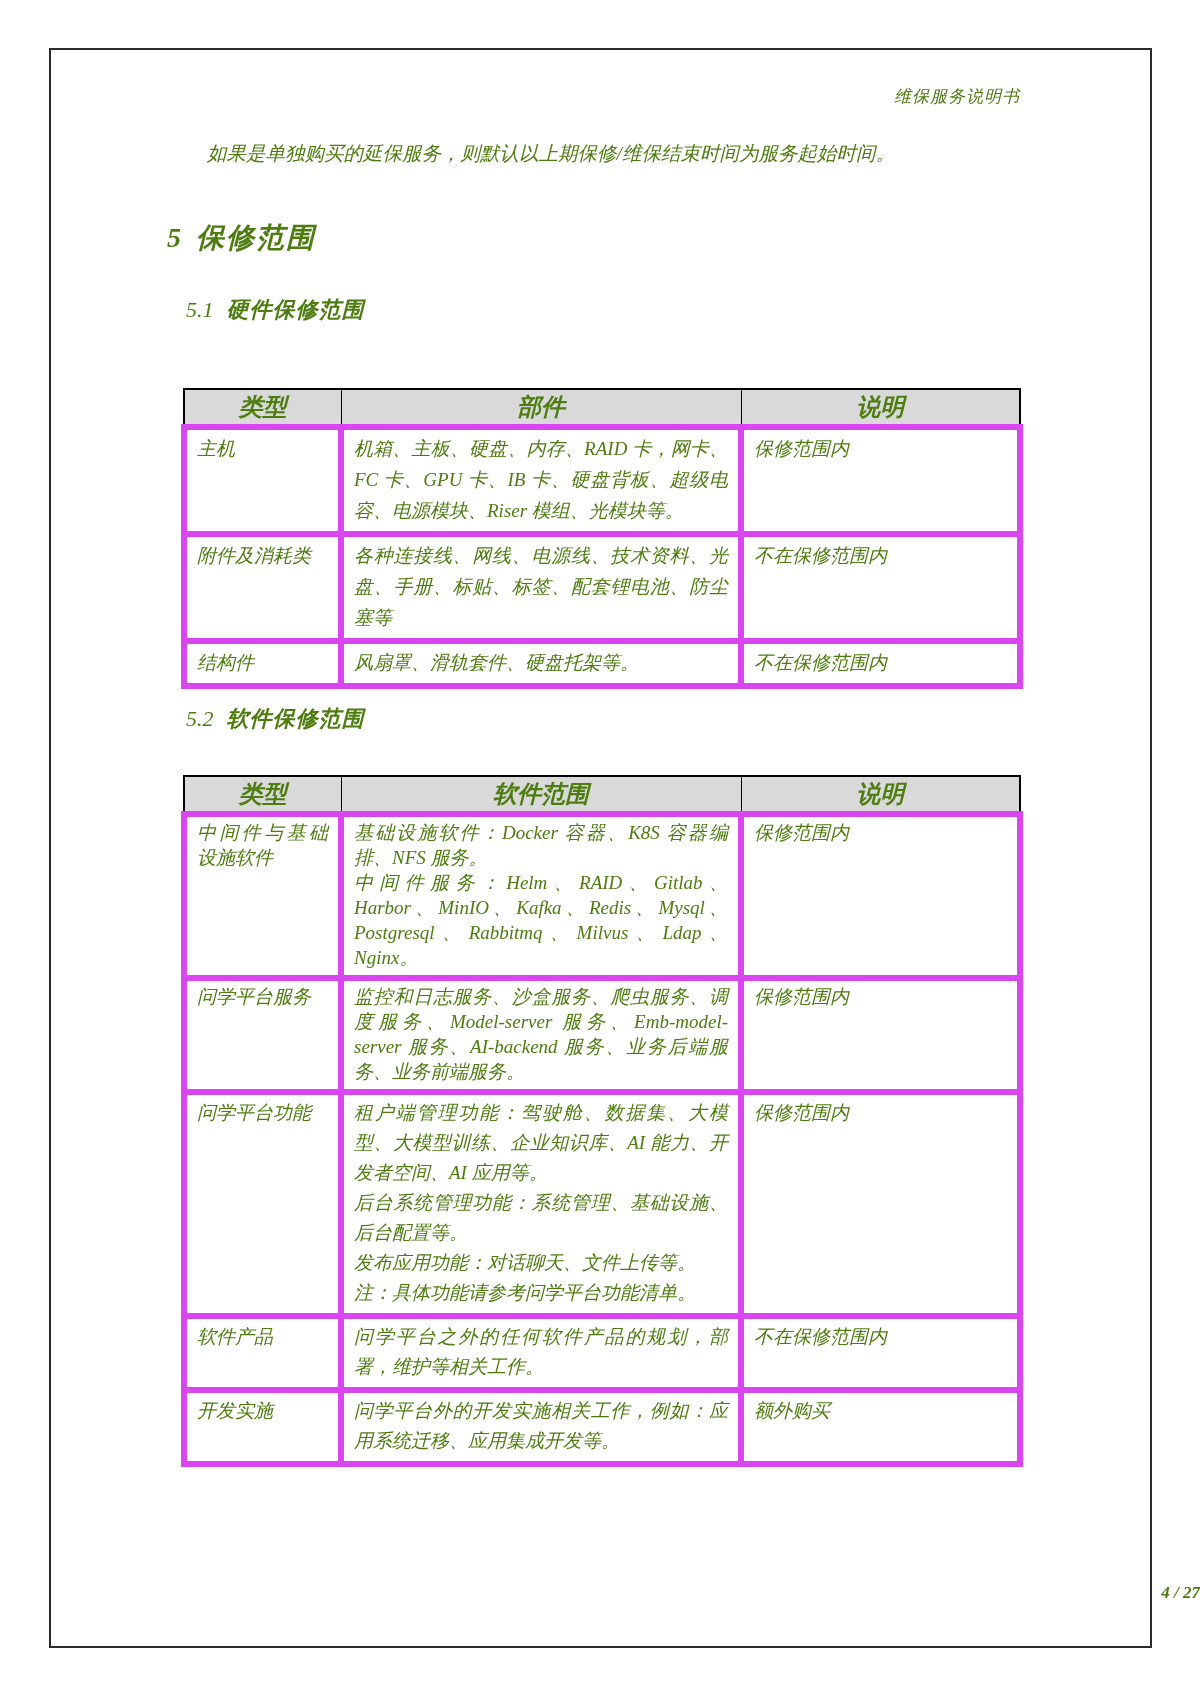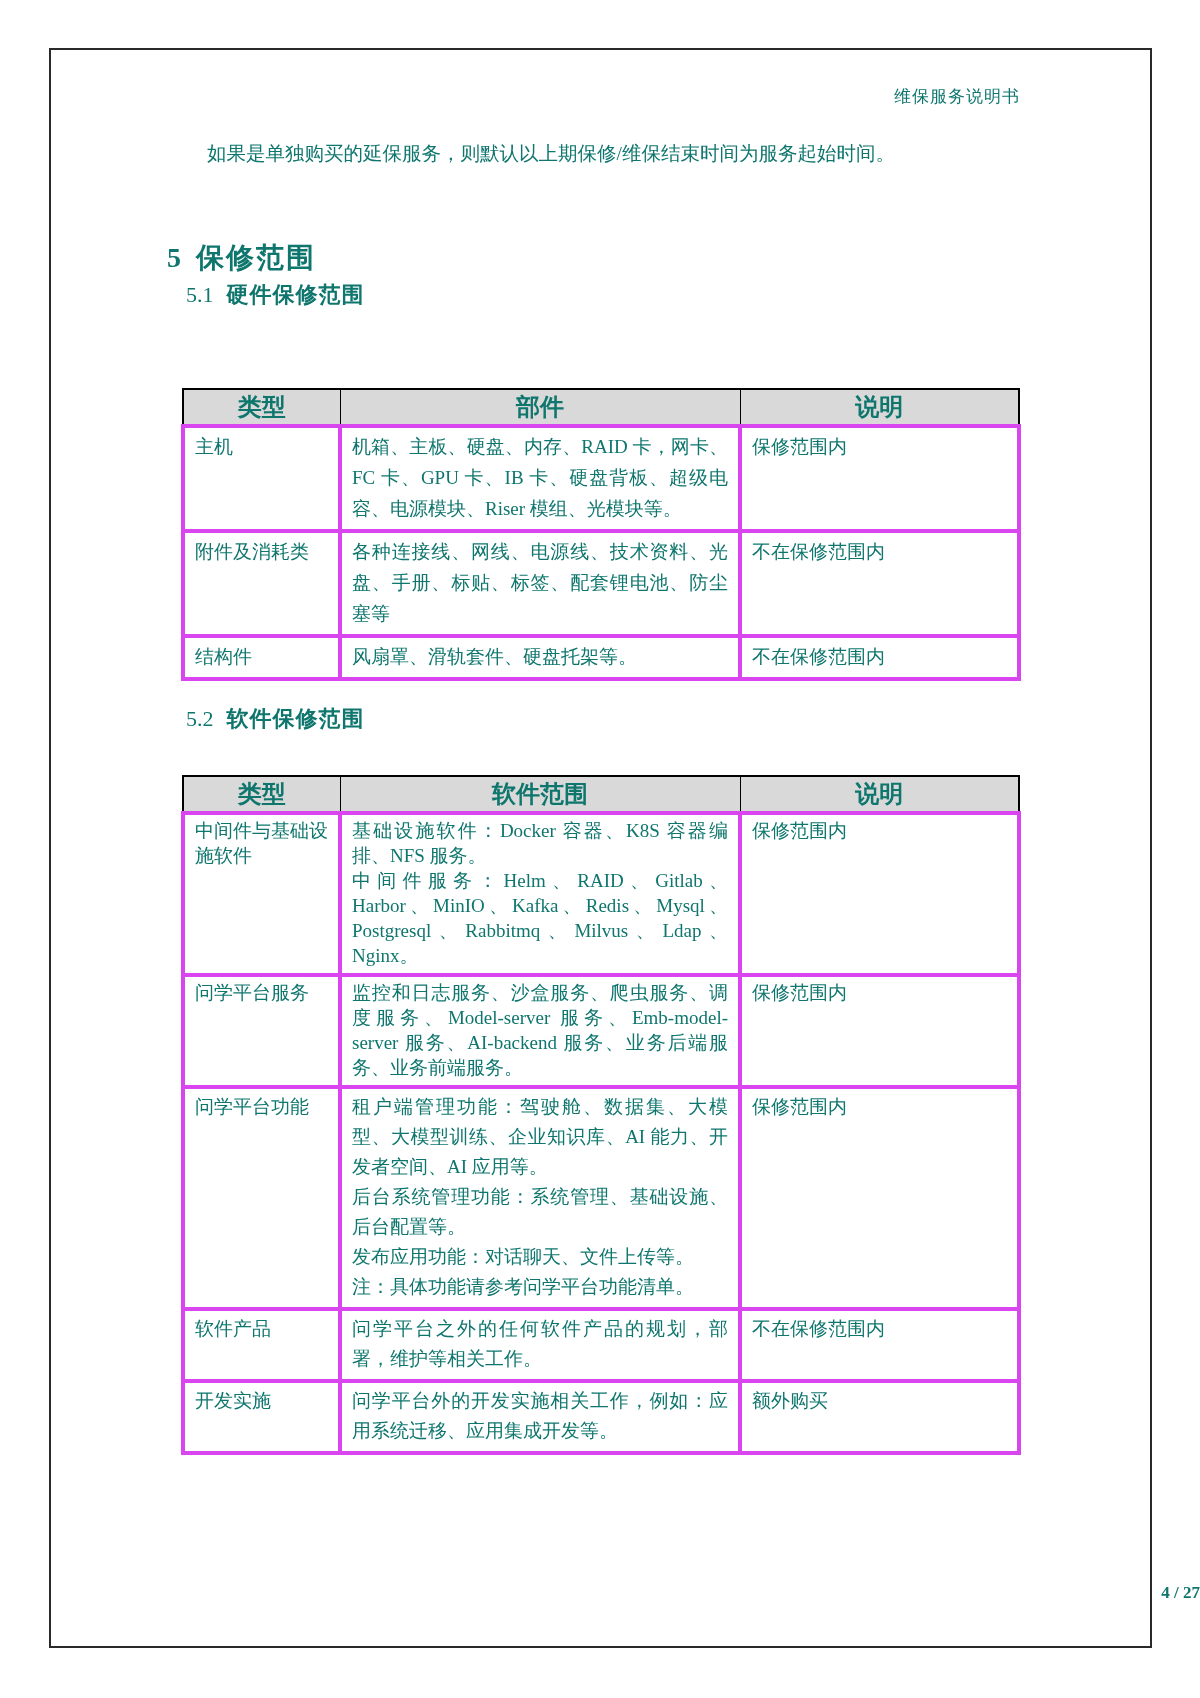--- a/index.html
+++ b/index.html
@@ -1,48 +1,49 @@
 <!DOCTYPE html>
 <html><head>
 <meta charset="utf-8">
 <style>
   html,body { margin:0; padding:0; background:#ffffff; }
   .page {
     position:relative;
     width:1200px; height:1698px;
     background:#ffffff;
     font-family:"Liberation Serif","DejaVu Serif",serif;
-    color:#0f766e;
+    color:#4d7c0f;
     overflow:hidden;
+    font-style:italic;
   }
   .frame {
     position:absolute; left:49px; top:48px; right:48px; bottom:50px;
     border:2px solid #2a2a2a;
   }
   .doc-header {
     position:absolute; top:85px; left:0; width:1020px;
     text-align:right; font-size:17px; letter-spacing:1px;
   }
   .intro {
     position:absolute; top:138px; left:167px; width:874px;
     font-size:19.5px; line-height:31px; text-indent:40px;
   }
   .h1 {
     position:absolute; top:219px; left:167px;
-    font-size:28px; font-weight:bold;margin-top:20px;
+    font-size:28px; font-weight:bold;
   }
   .h1 .num { font-family:"Liberation Serif","DejaVu Serif",serif; margin-right:15px; }
   .h1 .ttl { font-family:"Liberation Sans","DejaVu Sans",sans-serif; letter-spacing:2px; }
   .h2 {
     position:absolute; left:186px;
     font-size:22px; font-weight:bold;
   }
   .h2 .num { font-family:"Liberation Serif","DejaVu Serif",serif; font-weight:normal; margin-right:13px; }
   .h2 .ttl { font-family:"Liberation Sans","DejaVu Sans",sans-serif; letter-spacing:1px; }
-  .h2.s51 { top:280px;text-align:right; }
+  .h2.s51 { top:295px;text-align:right; }
   .h2.s52 { top:704px; }
 
   table.doc-table {
     position:absolute; left:181px;
     border-collapse:collapse;
     border:2px solid #000;
     table-layout:fixed;
     font-size:19px;
   }
   table.t1 { top:388px; }
@@ -52,21 +53,21 @@
   .doc-table col.c3 { width:279px; }
   .doc-table th {
     background:#d9d9d9;
     border:1px solid #000;
     border-bottom:2px solid #000;
     font-size:24px; font-weight:bold;
     height:31px; text-align:center;
     padding:1px 4px;
   }
   .doc-table td {
-    border:4px solid #d946ef;
+    border:6px solid #d946ef;
     vertical-align:top;
     padding:3px 10px 5px 10px;
   }
   table.t1 td { line-height:31px; }
   table.t2 td { line-height:25px; }
   table.t2 tr.loose td { line-height:30px; }
   td.c-type { text-align:justify; text-justify:inter-ideograph; }
   td.c-detail { text-align:justify; text-justify:inter-ideograph; }
   td.c-detail .para { margin:0; }
   table.t2 tr.loose td.c-detail .para { margin-bottom:0px; }

